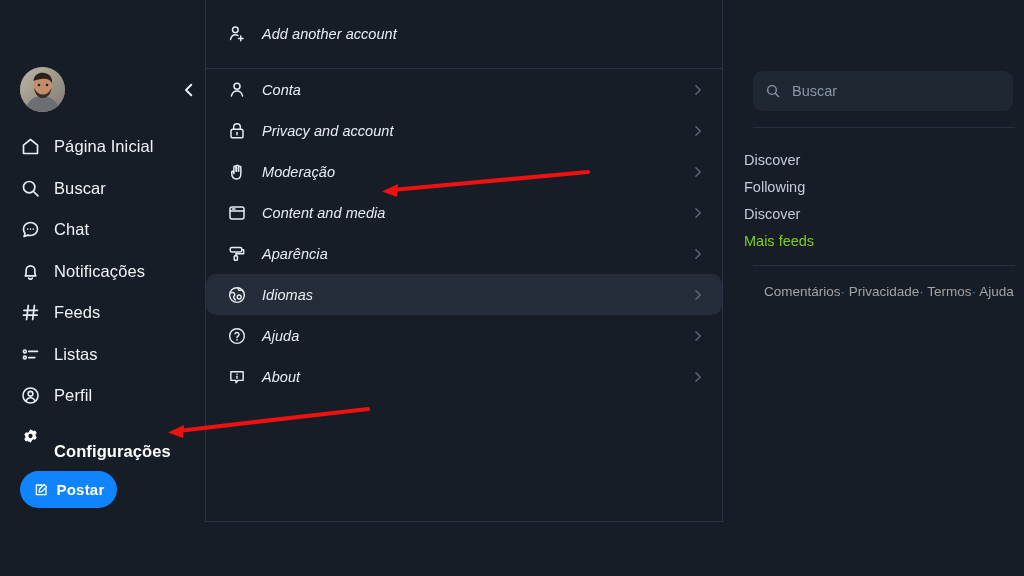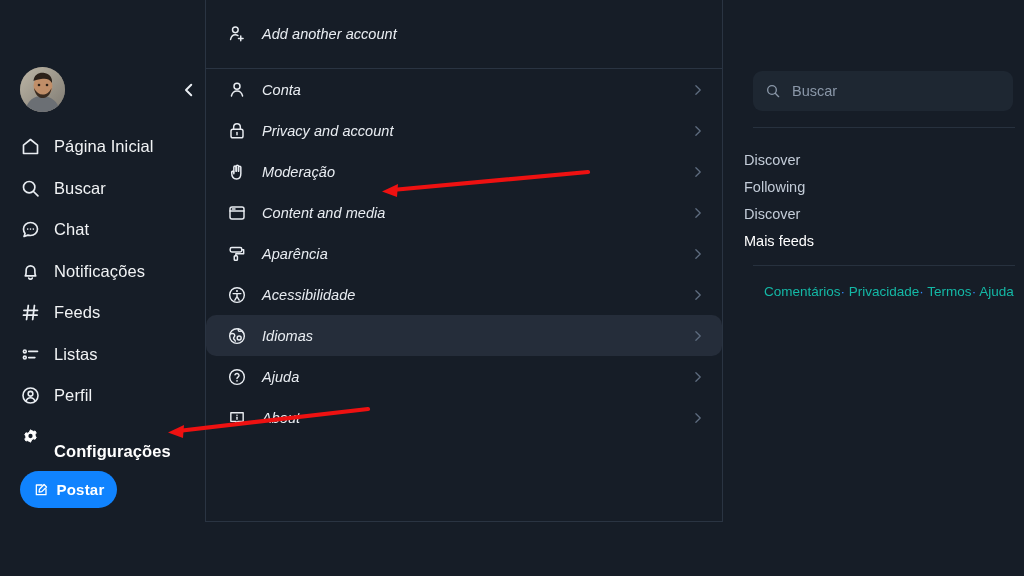--- a/index.html
+++ b/index.html
@@ -117,30 +117,30 @@
   }
   #rp-divider-1 {
     position: absolute; left: 29px; top: 127px; width: 262px; height: 1px;
     background: #27313e;
   }
   #feedlinks { position: absolute; left: 744px; top: 147px; width: 260px; }
   .feedlink {
     display: block; font-size: 14.5px; color: #c3ccd8;
     line-height: 27px; cursor: pointer; white-space: nowrap;
   }
-  .feedlink.accent { color: #ffffff; }
+  .feedlink.accent { color: #84cc16; }
   #rp-divider-2 {
     position: absolute; left: 29px; top: 265px; width: 262px; height: 1px;
     background: #27313e;
   }
   #footerlinks {
     position: absolute; left: 764px; top: 282px; width: 250px;
     font-size: 13.5px; line-height: 19px; color: #338bff;
   }
-  #footerlinks a { color: #14b8a6; text-decoration: none; cursor: pointer; }
+  #footerlinks a { color: #a3a3a3; text-decoration: none; cursor: pointer; }
   #footerlinks .sep { color: #338bff; }
 
   
   #annotations {
     position: absolute; left: 0; top: 0; width: 1024px; height: 576px;
     pointer-events: none;
   }
 </style>
 </head>
 <body>
@@ -365,36 +365,20 @@
         </svg>
       </span>
       <span class="srow-label">Aparência</span>
       <span class="srow-chevron">
         <svg viewBox="0 0 24 24" fill="none" stroke="#5d6b7e" stroke-width="2.4" stroke-linecap="round" stroke-linejoin="round">
           <polyline points="9 4 17 12 9 20"></polyline>
         </svg>
       </span>
     </div>
 
-    <div class="srow">
-      <span class="srow-icon">
-        <svg viewBox="0 0 24 24" fill="none" stroke="#e9edf2" stroke-width="1.7" stroke-linecap="round" stroke-linejoin="round">
-          <circle cx="12" cy="12" r="8.8"></circle>
-          <circle cx="12" cy="7.2" r="1.25" fill="#e9edf2" stroke="none"></circle>
-          <line x1="7.4" y1="10.3" x2="16.6" y2="10.3"></line>
-          <path d="M12 10.3 V14 L9.4 18.2 M12 14 L14.6 18.2"></path>
-        </svg>
-      </span>
-      <span class="srow-label">Acessibilidade</span>
-      <span class="srow-chevron">
-        <svg viewBox="0 0 24 24" fill="none" stroke="#5d6b7e" stroke-width="2.4" stroke-linecap="round" stroke-linejoin="round">
-          <polyline points="9 4 17 12 9 20"></polyline>
-        </svg>
-      </span>
-    </div>
 
     <div class="srow highlight">
       <span class="srow-icon">
         <svg viewBox="0 0 24 24" fill="none" stroke="#e9edf2" stroke-width="1.7" stroke-linecap="round" stroke-linejoin="round">
           <circle cx="12" cy="12" r="8.8"></circle>
           <path d="M4.4 9.6 C7 8.2 9 9.4 9.3 11.2 C9.6 13 7.6 13.4 7.9 15 C8.1 16.2 9.6 16.4 10 18.2"></path>
           <path d="M13.6 3.6 C13 5.6 14.4 6.8 15.8 6.3 C17.2 5.8 18.6 6.6 19.6 8.2"></path>
           <circle cx="14.6" cy="14.3" r="2.4"></circle>
         </svg>
       </span>

